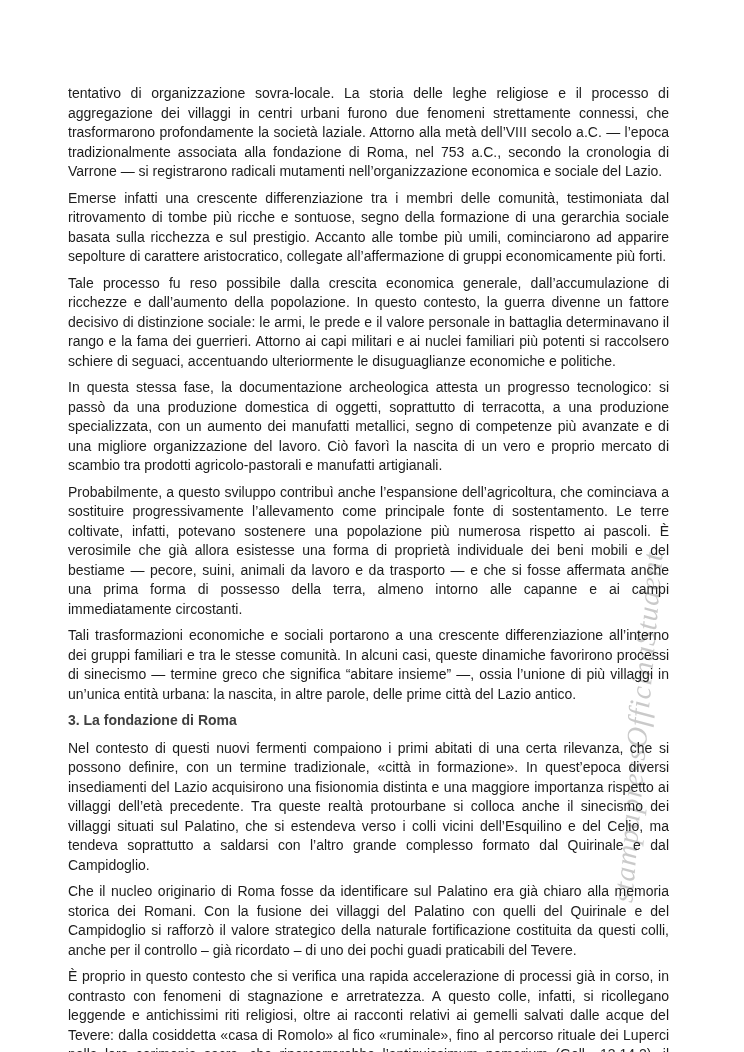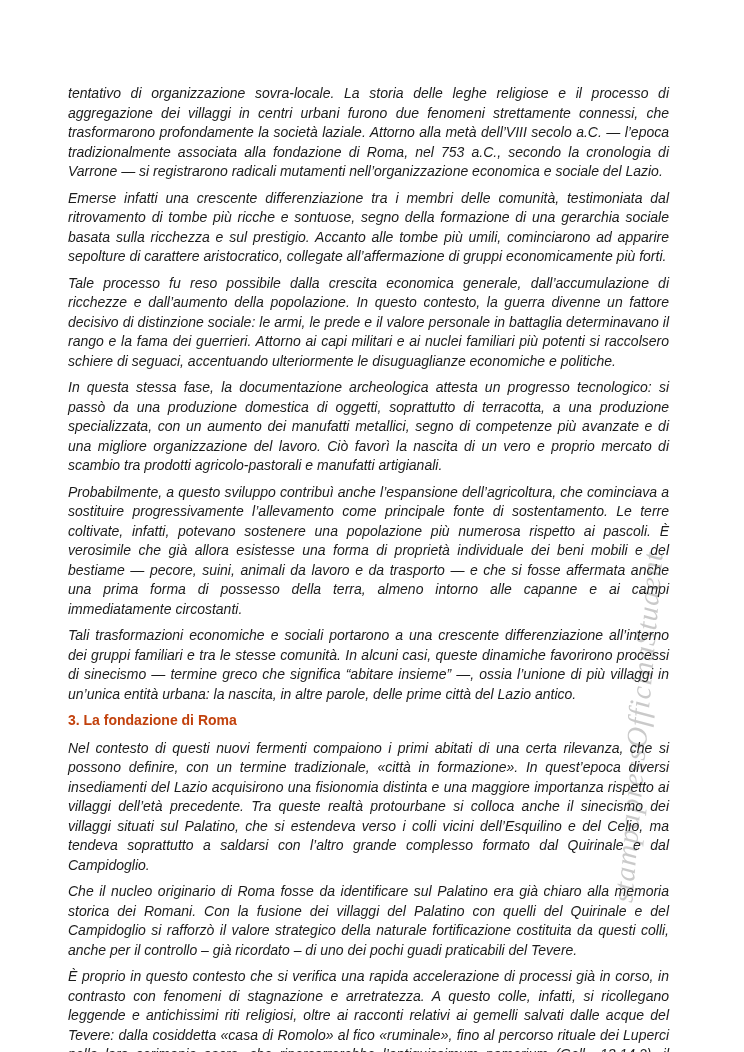--- a/index.html
+++ b/index.html
@@ -20,29 +20,28 @@
     left: 68px;
     top: 84px;
     width: 610px;
     color: #1c1c1c;
     font-size: 14px;
     line-height: 19.5px;
     text-align: justify;
   }
   .content p {
     margin: 0 9px 7px 0;
-    font-style: italic;
   }
   .content h3 {
     font-size: 14px;
     line-height: 19.5px;
     font-weight: bold;
     margin: 4px 0 8px 0;
     text-align: left;
-    color: #c2410c;
+    color: #404040;
   }
   .watermark {
     position: absolute;
     left: 638px;
     top: 727px;
     transform: translate(-50%, -50%) rotate(-85deg);
     transform-origin: center center;
     white-space: nowrap;
     font-family: "Liberation Serif", serif;
     font-style: italic;

